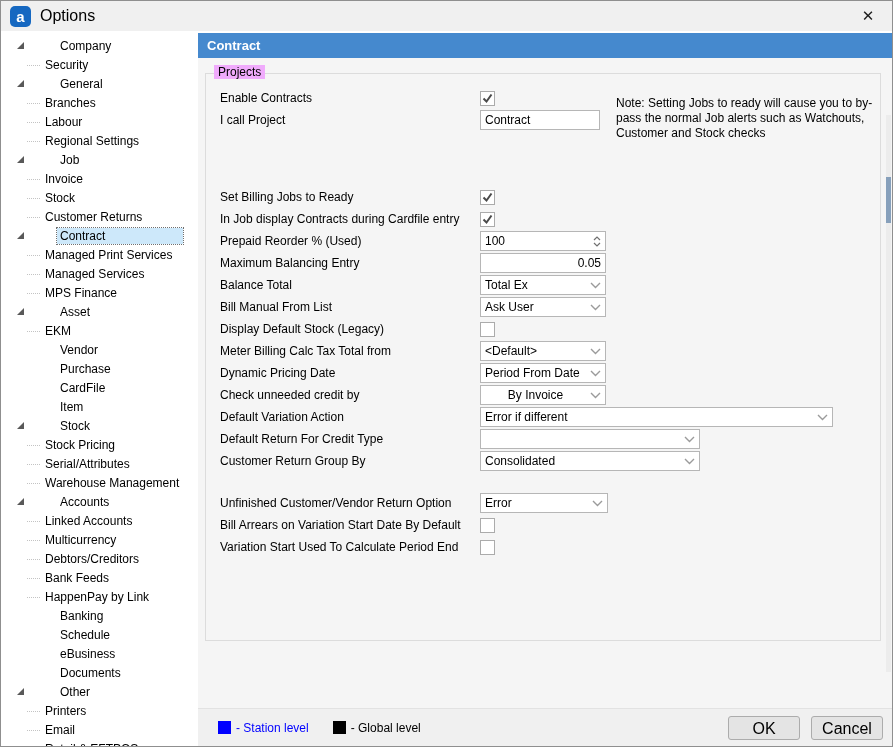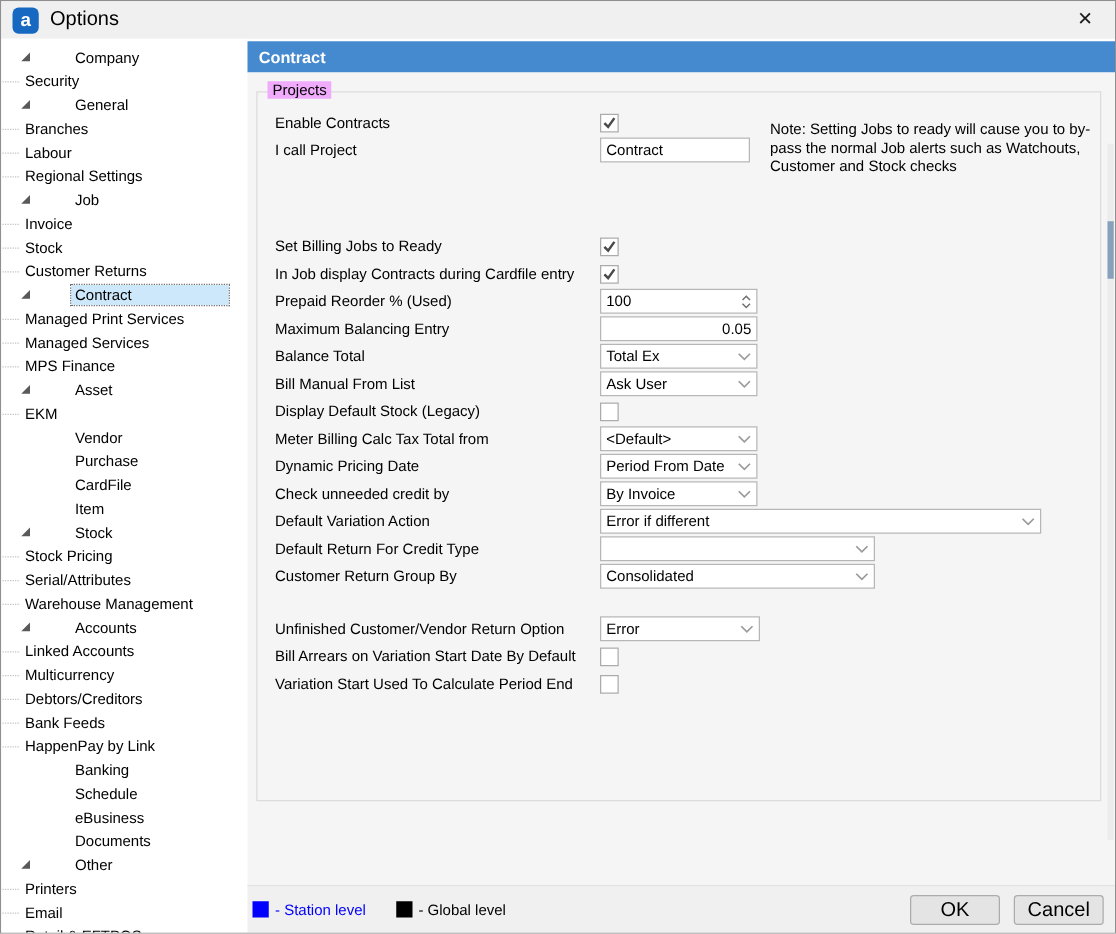--- a/index.html
+++ b/index.html
@@ -16,21 +16,21 @@
               color:#fff; font-weight:bold; font-size:15px; display:flex; align-items:center; justify-content:center; }
   .title-text { margin-left:9px; font-size:16px; }
   .close-btn { position:absolute; right:12px; top:4px; width:24px; height:22px; text-align:center; line-height:22px;
                font-size:15px; color:#1a1a1a; cursor:default; }
 
   
   .sidebar { position:absolute; left:0; top:30px; width:197px; bottom:0; background:#fff; overflow:hidden; }
   .tree { padding-top:5px; }
   .tree-item { height:19px; display:flex; align-items:center; white-space:nowrap; }
   .tree-item.root { padding-left:12px;gap:28px; }
-  .tree-item.child { }
+  .tree-item.child { padding-left:25px; }
   .arrow-box { width:16px; height:16px; flex:0 0 16px; position:relative; }
   .arrow-box.expanded::after { content:""; position:absolute; left:4px; top:4px; width:0; height:0;
                                border-left:7px solid transparent; border-bottom:7px solid #595959; }
   .tree-item.child .arrow-box::before { content:""; position:absolute; left:1px; top:8px; width:13px;
                                border-top:1px dotted #c3c3c3; }
   .tree-label { padding:1px 3px; }
   .tree-item.selected .tree-label { background:#cde8fa; outline:1px dotted #707070; min-width:120px; }
 
   
   .panel-header { position:absolute; left:197px; top:32px; right:0; height:25px;
@@ -50,21 +50,21 @@
   .chev { flex:0 0 auto; margin-left:4px; display:flex; align-items:center; }
   .spin { flex:0 0 auto; margin-left:4px; display:flex; flex-direction:column; align-items:center; justify-content:center; gap:1px; }
   .cb { width:13px; height:13px; background:#fff; border:1px solid #ababab; position:relative; }
   .cb svg { position:absolute; left:0px; top:0px; }
 
   .note { position:absolute; left:410px; top:22px; width:258px; line-height:15px; }
 
   
   .footer { position:absolute; left:197px; right:0; bottom:0; height:37px; background:#f0f0f0;
             border-top:1px solid #e2e2e2; display:flex; align-items:center; }
-  .legend { display:flex; align-items:center; margin-left:4px; gap:6px; }
+  .legend { display:flex; align-items:center; margin-left:20px; gap:6px; }
   .legend .sq { width:13px; height:13px; display:inline-block; }
   .legend .lg-item { display:flex; align-items:center; gap:5px; margin-right:18px; }
   .btns { margin-left:auto; margin-right:9px; display:flex; gap:11px; }
   .btn { width:72px; height:24px; background:#e4e4e4; border:1px solid #acacac; border-radius:3px;
          font-size:16px; text-align:center; line-height:22px; font-family:"Liberation Sans",sans-serif; }
 
   
   .scrollbar { position:absolute; right:1px; top:57px; width:5px; bottom:37px; background:#ececec; }
   .scroll-thumb { position:absolute; top:62px; width:5px; height:46px; background:#87a0bb; }
 </style>
@@ -338,21 +338,21 @@
               <span class="val">Period From Date</span>
               <span class="chev">
                 <svg width="11" height="7" viewBox="0 0 11 7">
                   <polyline points="1,1 5.5,5.5 10,1" fill="none" stroke="#9b9b9b" stroke-width="1.4"></polyline>
                 </svg>
               </span>
             </div>
           </div>
           <div class="row">
             <span class="lbl">Check unneeded credit by</span>
-            <div class="ctl" style="width: 116px;">
+            <div class="ctl" style="width: 116px; text-align: center;">
               <span class="val">By Invoice</span>
               <span class="chev">
                 <svg width="11" height="7" viewBox="0 0 11 7">
                   <polyline points="1,1 5.5,5.5 10,1" fill="none" stroke="#9b9b9b" stroke-width="1.4"></polyline>
                 </svg>
               </span>
             </div>
           </div>
           <div class="row">
             <span class="lbl">Default Variation Action</span>

